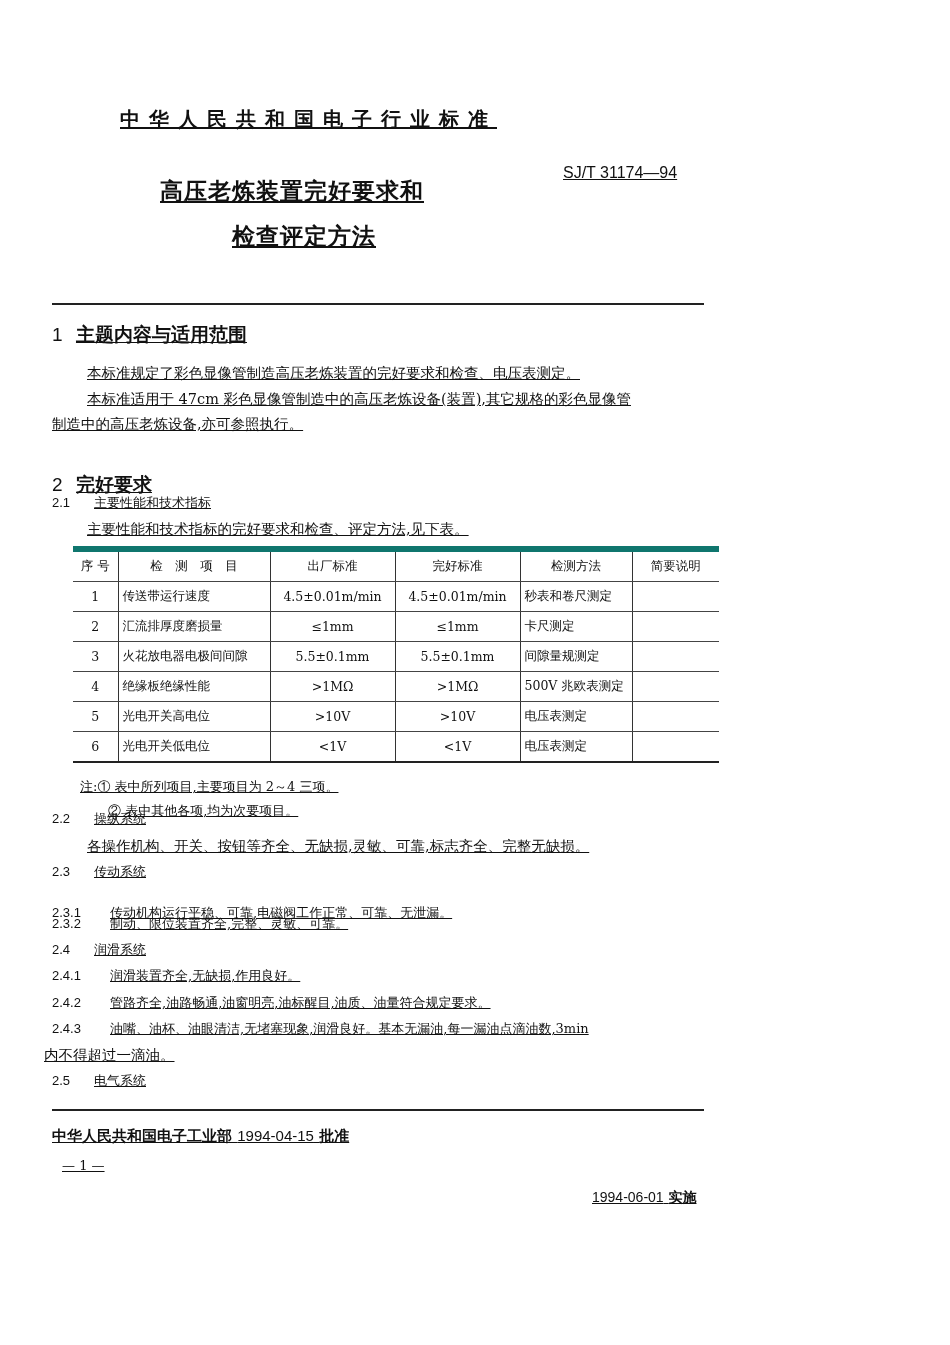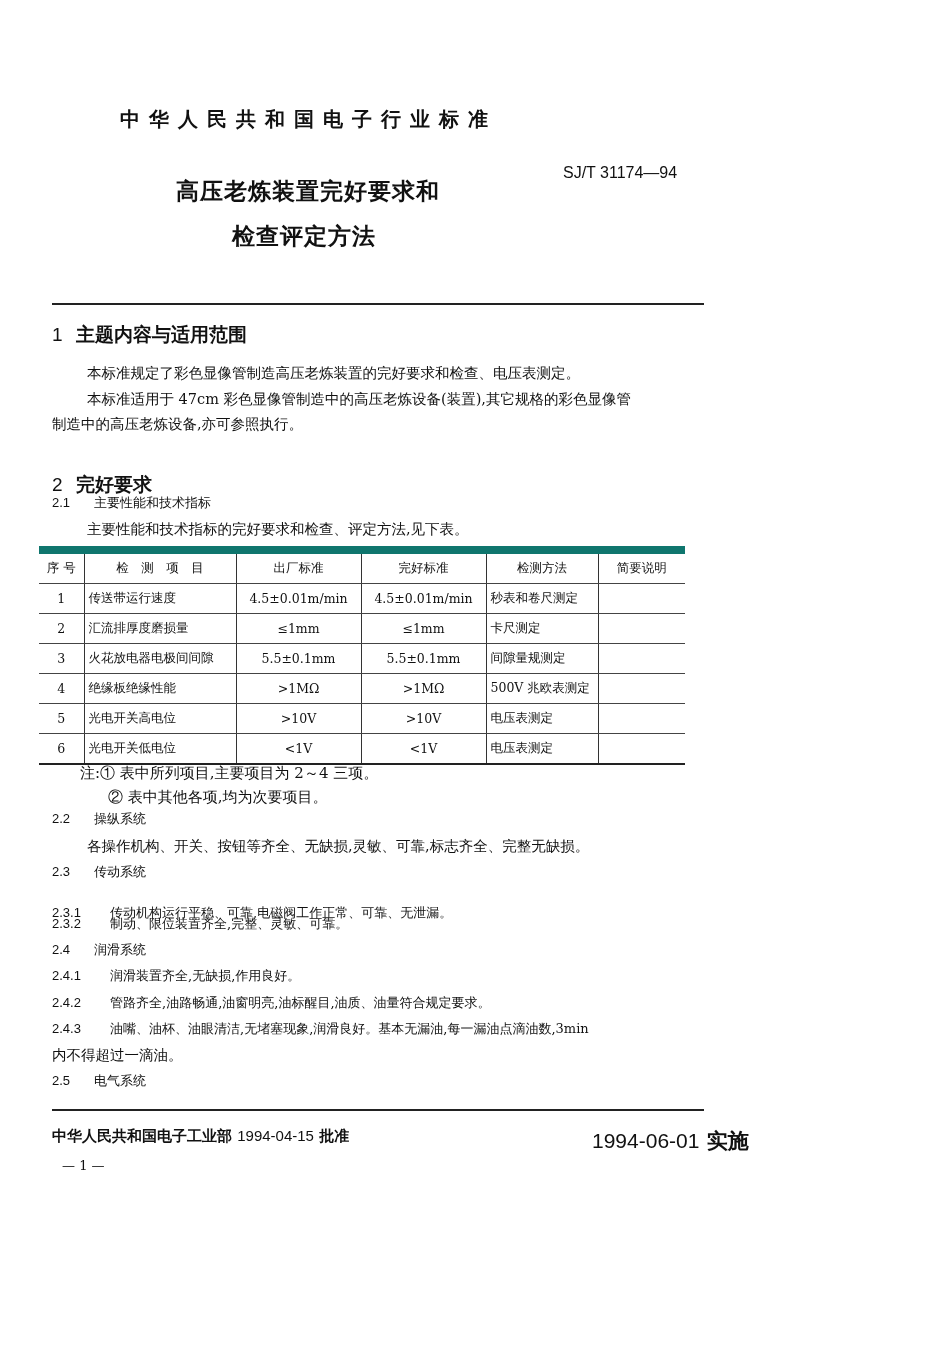--- a/index.html
+++ b/index.html
@@ -1,40 +1,40 @@
 <!DOCTYPE html>
 <html><head>
 <meta charset="utf-8">
 <style>
   html, body { margin: 0; padding: 0; background: #ffffff; }
   body { width: 950px; height: 1345px; position: relative; overflow: hidden;
          font-family: "DejaVu Serif", "Liberation Serif", serif; color: #111; }
-  .abs { position: absolute; white-space: nowrap; }
+  .abs { position: absolute; white-space: nowrap; text-decoration: underline; }
   .sans { font-family: "DejaVu Sans", "Liberation Sans", sans-serif; }
   .header-std { left: 120px; top: 106px; font-size: 20px; font-weight: bold; letter-spacing: 9px; }
   .std-code { left: 563px; top: 164px; font-size: 16px; font-family: "Liberation Sans", sans-serif; }
-  .title1 { left: 176px; top: 176px; font-size: 23px; font-weight: bold; letter-spacing: 1px; text-align: right; }
+  .title1 { left: 160px; top: 176px; font-size: 23px; font-weight: bold; letter-spacing: 1px; text-align: right; }
   .title2 { left: 232px; top: 221px; font-size: 23px; font-weight: bold; letter-spacing: 1px; }
   .rule { position: absolute; left: 52px; width: 652px; height: 2px; background: #222; }
   .h1 { font-size: 19px; font-weight: bold; }
   .h1 .num { font-weight: normal; display: inline-block; width: 24px; font-family: "Liberation Sans", sans-serif; }
   .para { font-size: 14.5px; }
   .clause { font-size: 13px; }
   .clause .num { font-family: "Liberation Sans", sans-serif; display: inline-block; }
-  table.spec { position: absolute; left: 39px; top: 546px; width: 646px; border-collapse: collapse;
-               font-size: 12.5px; border-top: 8px solid #0f766e; border-bottom: 2px solid #222; }
+  table.spec { position: absolute; left: 73px; top: 546px; width: 646px; border-collapse: collapse;
+               font-size: 12.5px; border-top: 6px solid #0f766e; border-bottom: 2px solid #222; }
   table.spec th, table.spec td { border-bottom: 1px solid #444; border-left: 1px solid #333; height: 29px; padding: 0 4px; }
   table.spec tr > *:first-child { border-left: none; }
   table.spec th { font-weight: normal; text-align: center; }
   table.spec td.c { text-align: center; }
   table.spec td.l { text-align: left; }
-  .note { font-size: 15px; }
+  .note { font-size: 13px; margin-top: 14px; }
   .footer-left { left: 52px; top: 1127px; font-size: 15px; font-weight: bold; }
   .footer-left .d { font-weight: normal; font-family: "Liberation Sans", sans-serif; }
-  .footer-right { left: 592px; top: 1127px; font-size: 21px; font-weight: bold; }
+  .footer-right { left: 592px; top: 1189px; font-size: 14px; font-weight: bold; }
   .footer-right .d { font-weight: normal; font-family: "Liberation Sans", sans-serif; }
   .pageno { left: 62px; top: 1158px; font-size: 13px; }
 </style>
 </head>
 <body>
 
 <div>
 
   <div class="abs header-std">中华人民共和国电子行业标准</div>
   <div class="abs std-code">SJ/T 31174—94</div>
@@ -153,21 +153,21 @@
   </div>
   <div class="abs clause" style="left:52px; top:967px;">
     <span class="num" style="width:58px;">2.4.1</span><span>润滑装置齐全,无缺损,作用良好。</span>
   </div>
   <div class="abs clause" style="left:52px; top:994px;">
     <span class="num" style="width:58px;">2.4.2</span><span>管路齐全,油路畅通,油窗明亮,油标醒目,油质、油量符合规定要求。</span>
   </div>
   <div class="abs clause" style="left:52px; top:1020px;">
     <span class="num" style="width:58px;">2.4.3</span><span>油嘴、油杯、油眼清洁,无堵塞现象,润滑良好。基本无漏油,每一漏油点滴油数,3min</span>
   </div>
-  <div class="abs para" style="left:52px; top:1046px;">内不得超过一滴油。</div>
+  <div class="abs para" style="left:44px; top:1046px;">内不得超过一滴油。</div>
 
   <div class="abs clause" style="left:52px; top:1072px;">
     <span class="num" style="width:42px;">2.5</span><span>电气系统</span>
   </div>
 
   <div class="rule" style="top:1109px;"></div>
 
   <div class="abs footer-left sans">
     <span>中华人民共和国电子工业部</span>
     <span class="d">1994-04-15</span>

